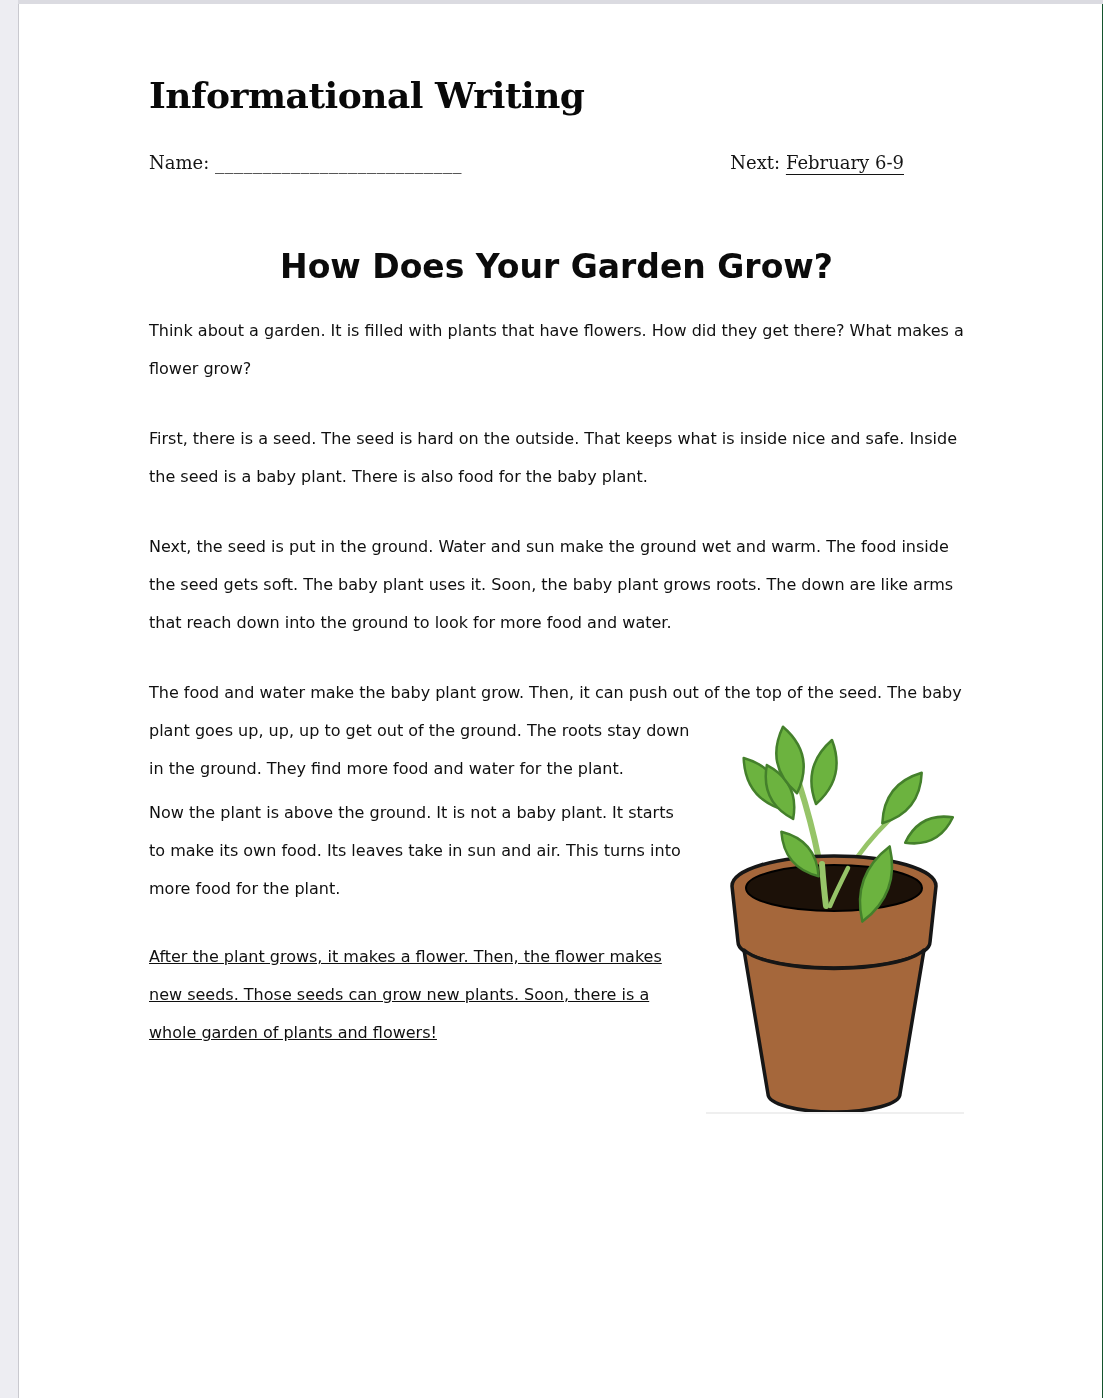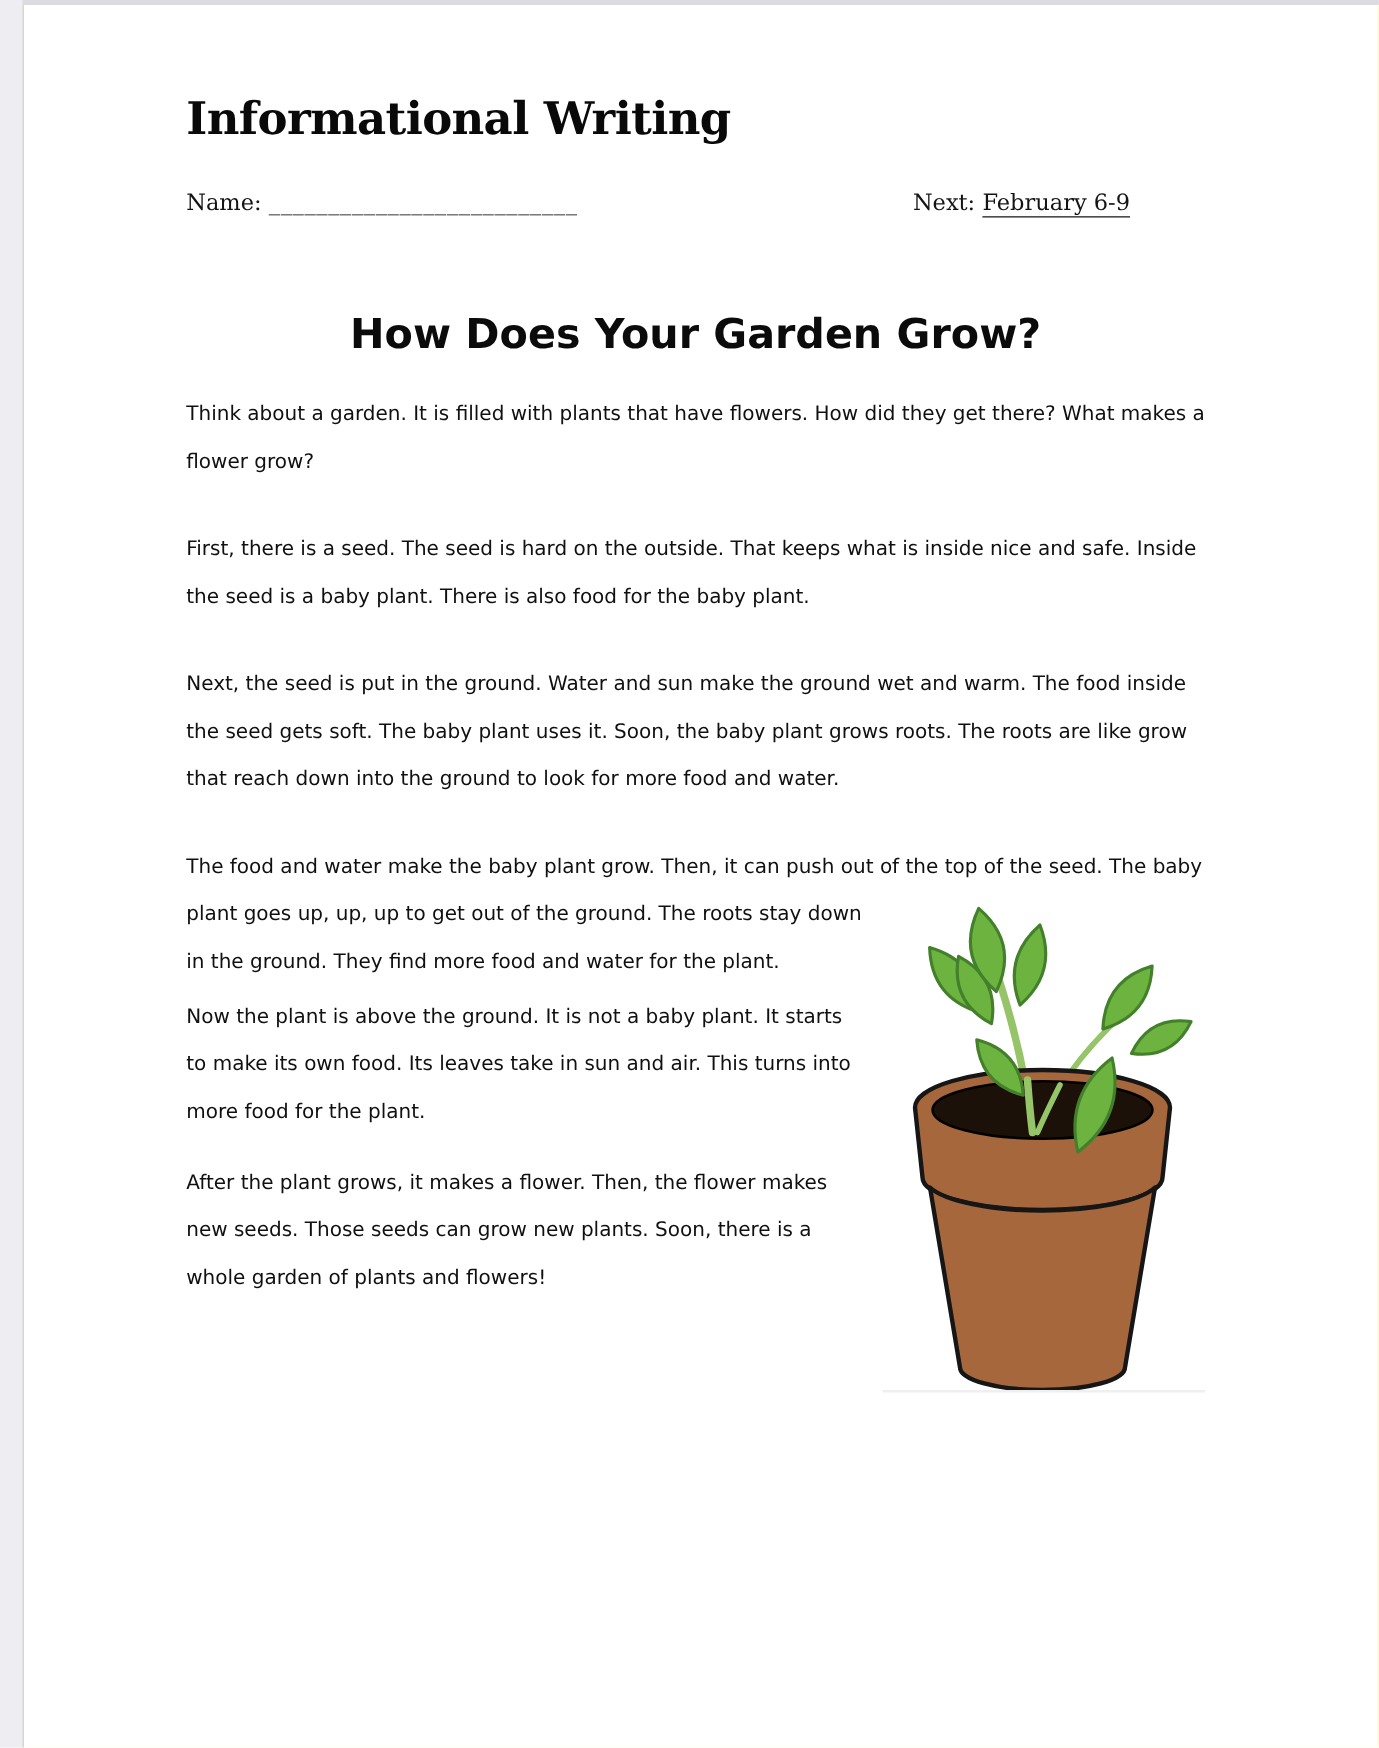--- a/index.html
+++ b/index.html
@@ -5,21 +5,21 @@
   html, body { margin: 0; padding: 0; }
   body {
     width: 1103px; height: 1398px;
     background: #ffffff;
     font-family: "DejaVu Sans", sans-serif;
     overflow: hidden;
   }
   .viewport {
     position: relative;
     width: 1103px; height: 1398px;
-    background: #fef9c3;
+    background: #14532d;
   }
   .top-strip {
     position: absolute; top: 0; left: 0;
     width: 1103px; height: 4px;
     background: #dbdbe1;
   }
   .left-gutter {
     position: absolute; top: 0; left: 0;
     width: 18px; height: 1398px;
     background: #ededf2;
@@ -66,21 +66,21 @@
     color: #0b0b0b;
   }
   .article p {
     margin: 32px 0 0 0;
     font-size: 16px;
     line-height: 38px;
     color: #101010;
   }
   .article p.first-para { margin-top: 26px; }
   .article p.tight-para { margin-top: 6px; }
-  .article p.last-para { margin-top: 19px; }
+  .article p.last-para { margin-top: 30px; text-decoration: underline; }
   .pot-figure {
     float: right;
     width: 258px;
     height: 398px;
     margin: 2px 0 6px 16px;
     border-bottom: 2px solid #efefef;
   }
   .pot-figure svg { display: block; width: 258px; height: 398px; }
 </style>
 </head>
@@ -106,21 +106,21 @@
         </div>
       </div>
 
       <div class="article">
         <h2 class="article-heading">How Does Your Garden Grow?</h2>
 
         <p class="first-para">Think about a garden. It is filled with plants that have flowers. How did they get there? What makes a flower grow?</p>
 
         <p>First, there is a seed. The seed is hard on the outside. That keeps what is inside nice and safe. Inside the seed is a baby plant. There is also food for the baby plant.</p>
 
-        <p>Next, the seed is put in the ground. Water and sun make the ground wet and warm. The food inside the seed gets soft. The baby plant uses it. Soon, the baby plant grows roots. The roots are like grow that reach down into the ground to look for more food and water.</p>
+        <p>Next, the seed is put in the ground. Water and sun make the ground wet and warm. The food inside the seed gets soft. The baby plant uses it. Soon, the baby plant grows roots. The down are like arms that reach down into the ground to look for more food and water.</p>
 
         <p>
           <span>The food and water make the baby plant grow. Then, it can push out of the top of the seed. The baby plant goes up, up, up to get out of</span>
           <span class="pot-figure">
             <svg viewBox="0 0 258 398" xmlns="http://www.w3.org/2000/svg">
 
               <g stroke="#96C468" fill="none" stroke-linecap="round">
                 <path d="M120,195 C116,150 104,100 86,48" stroke-width="6"></path>
                 <path d="M124,195 C136,160 158,128 196,94" stroke-width="4.5"></path>
                 <path d="M118,192 C116,170 108,155 98,142" stroke-width="4"></path>

